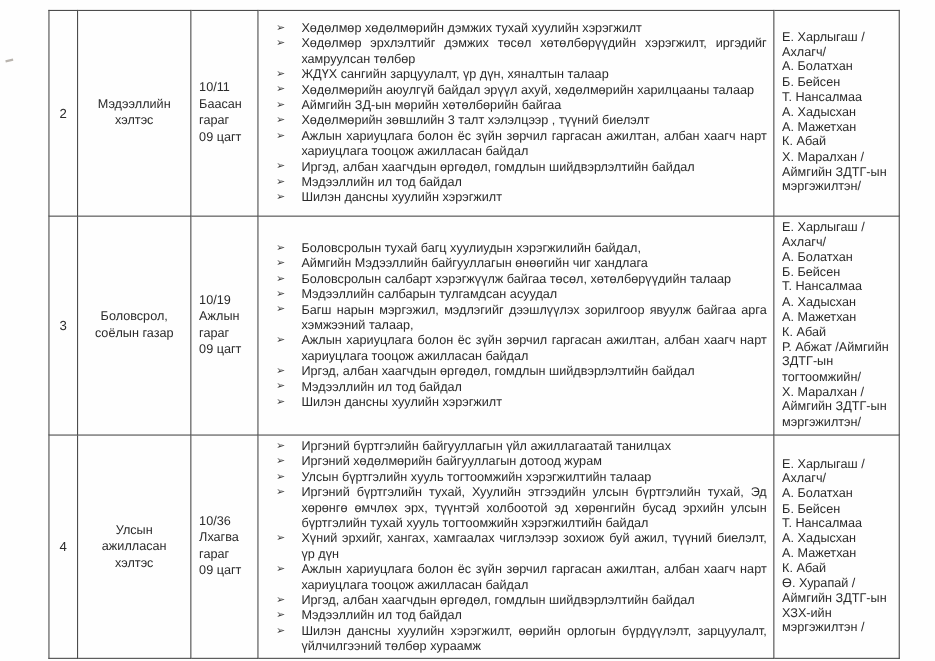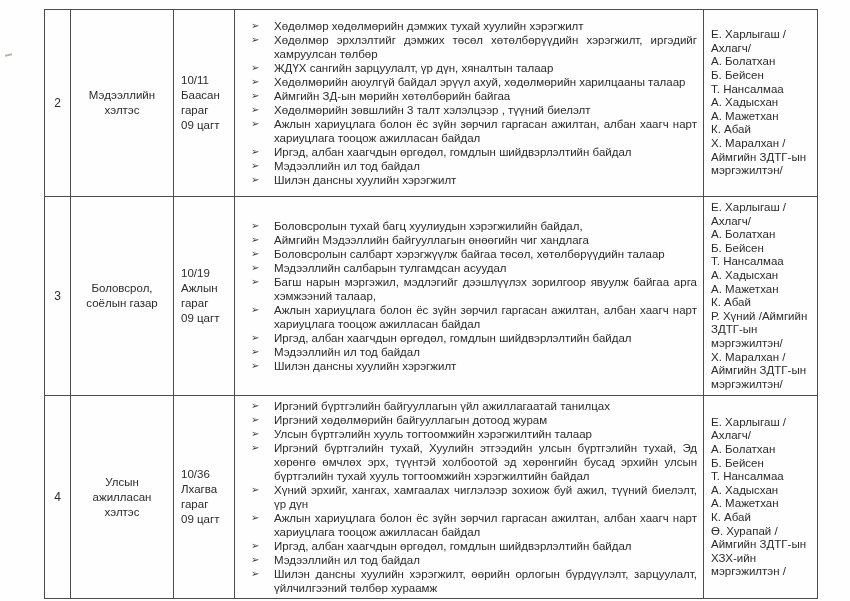--- a/index.html
+++ b/index.html
@@ -165,21 +165,21 @@
             </ul>
     </td>
     <td class="col-names">
             <div class="name">Е. Харлыгаш /Ахлагч/</div>
             <div class="name">А. Болатхан</div>
             <div class="name">Б. Бейсен</div>
             <div class="name">Т. Нансалмаа</div>
             <div class="name">А. Хадысхан</div>
             <div class="name">А. Мажетхан</div>
             <div class="name">К. Абай</div>
-            <div class="name">Р. Хүний /Аймгийн ЗДТГ-ын мэргэжилтэн/</div>
+            <div class="name">Р. Абжат /Аймгийн ЗДТГ-ын тогтоомжийн/</div>
             <div class="name">Х. Маралхан /Аймгийн ЗДТГ-ын мэргэжилтэн/</div>
           </td>
   </tr>
         <tr class="row r3">
     <td class="col-num">4</td>
     <td class="col-dept">Улсын ажилласан хэлтэс</td>
     <td class="col-date">
             <div>10/36</div>
             <div>Лхагва</div>
             <div>гараг</div>

